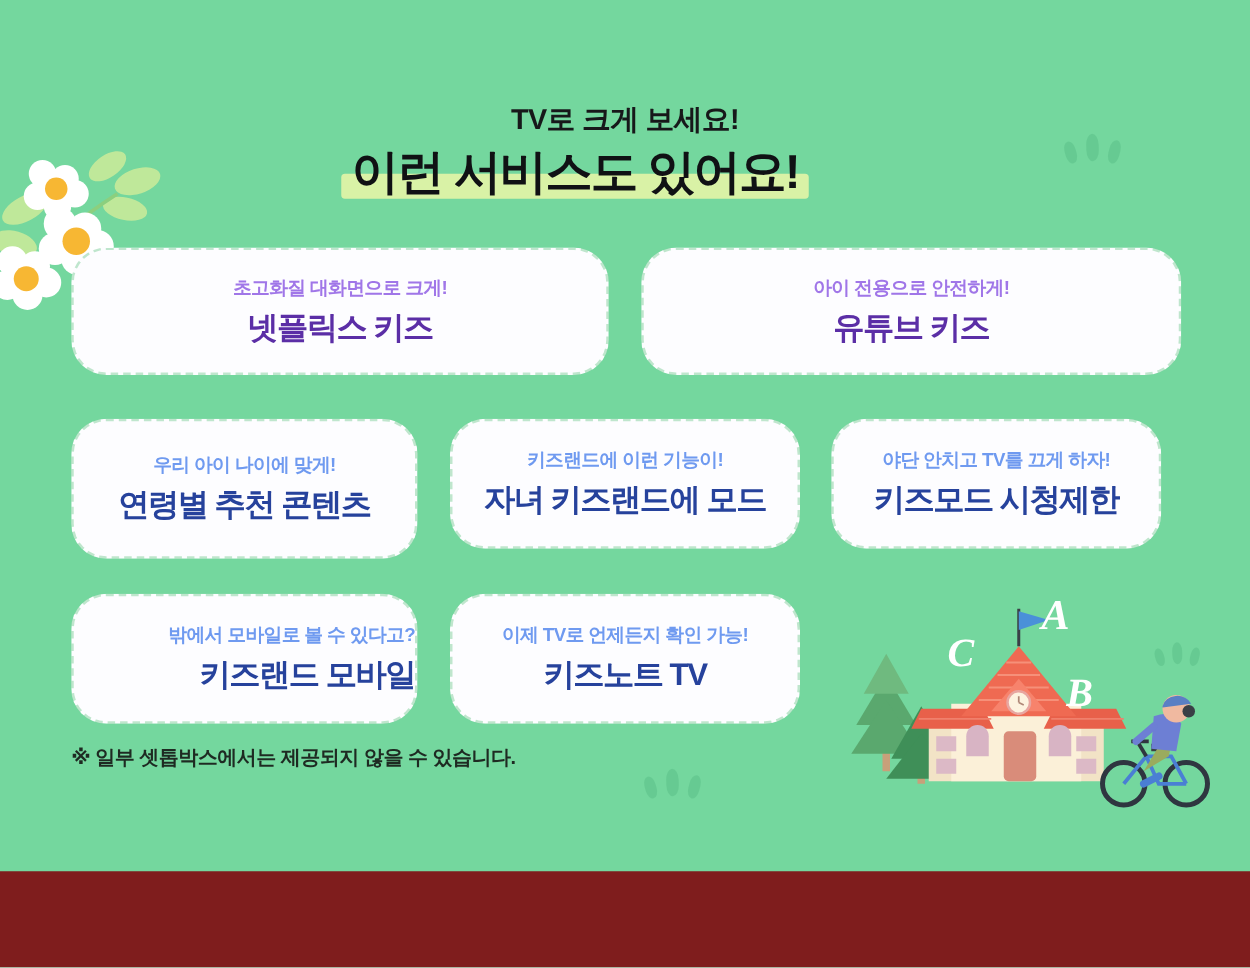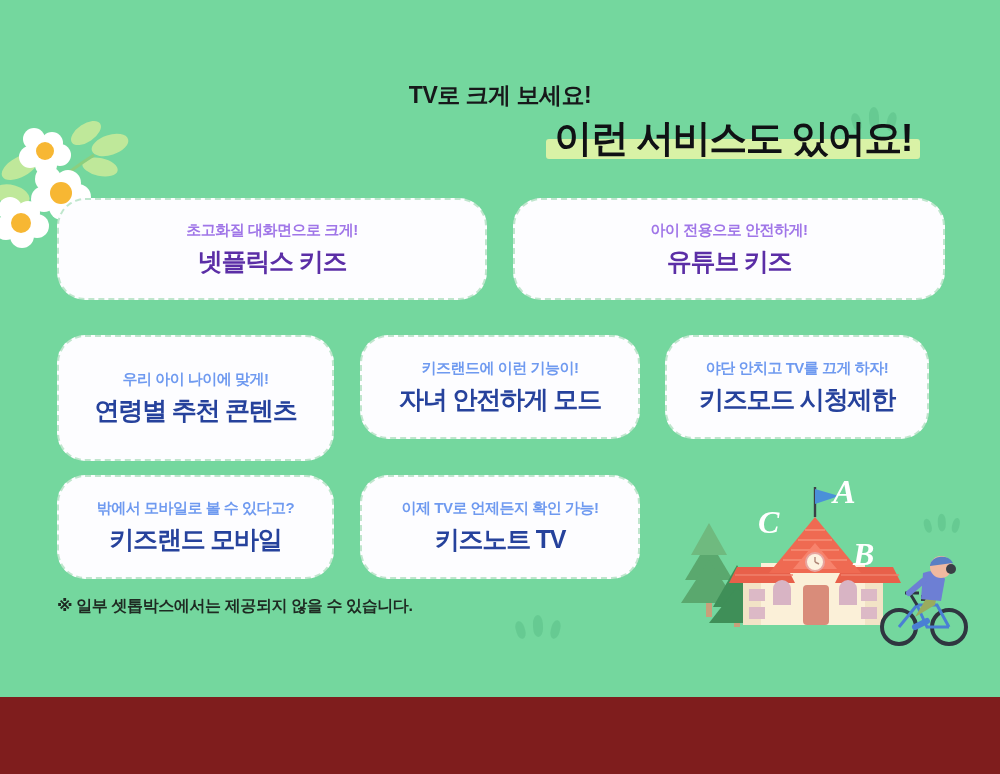--- a/index.html
+++ b/index.html
@@ -34,21 +34,21 @@
 
   
   #flowers{position:absolute;left:-10px;top:95px;width:170px;height:160px;}
 
   
   #kicker{
     position:absolute;left:0;top:80px;width:1000px;text-align:center;
     font-size:23px;font-weight:700;color:#17181a;letter-spacing:-.5px;
   }
   #headline-wrap{
-    position:absolute;left:0;top:115px;width:920px;text-align:right;
+    position:absolute;left:0;top:115px;width:920px;text-align:center;
   }
   #headline{
     position:relative;display:inline-block;
     font-size:38px;font-weight:900;color:#101114;letter-spacing:-1.5px;
     padding:0 8px;line-height:1.25;
   }
   #headline .hl{
     position:absolute;left:0;right:0;bottom:4px;height:20px;
     background:#d9f2a6;border-radius:3px;z-index:0;
   }
@@ -159,36 +159,36 @@
     <div class="card purple" style="left:57px;top:198px;width:430px;height:102px;">
       <div class="sub">초고화질 대화면으로 크게!</div>
       <div class="ttl">넷플릭스 키즈</div>
     </div>
 
     <div class="card purple" style="left:513px;top:198px;width:432px;height:102px;">
       <div class="sub">아이 전용으로 안전하게!</div>
       <div class="ttl">유튜브 키즈</div>
     </div>
 
-    <div class="card blue" style="left:57px;top:335px;width:277px;height:126px;">
+    <div class="card blue" style="left:57px;top:335px;width:277px;height:112px;">
       <div class="sub">우리 아이 나이에 맞게!</div>
       <div class="ttl">연령별 추천 콘텐츠</div>
     </div>
 
     <div class="card blue" style="left:360px;top:335px;width:280px;height:104px;">
       <div class="sub">키즈랜드에 이런 기능이!</div>
-      <div class="ttl">자녀 안전하게 모드</div>
+      <div class="ttl">자녀 키즈랜드에 모드</div>
     </div>
 
     <div class="card blue" style="left:665px;top:335px;width:264px;height:104px;">
       <div class="sub">야단 안치고 TV를 끄게 하자!</div>
       <div class="ttl">키즈모드 시청제한</div>
     </div>
 
-    <div class="card blue" style="left:57px;top:475px;width:277px;height:104px;">
+    <div class="card blue" style="left:57px;top:475px;width:277px;height:104px;align-items:flex-end;">
       <div class="sub">밖에서 모바일로 볼 수 있다고?</div>
       <div class="ttl">키즈랜드 모바일</div>
     </div>
 
     <div class="card blue" style="left:360px;top:475px;width:280px;height:104px;">
       <div class="sub">이제 TV로 언제든지 확인 가능!</div>
       <div class="ttl">키즈노트 TV</div>
     </div>
 
     <div id="footnote">※ 일부 셋톱박스에서는 제공되지 않을 수 있습니다.</div>

